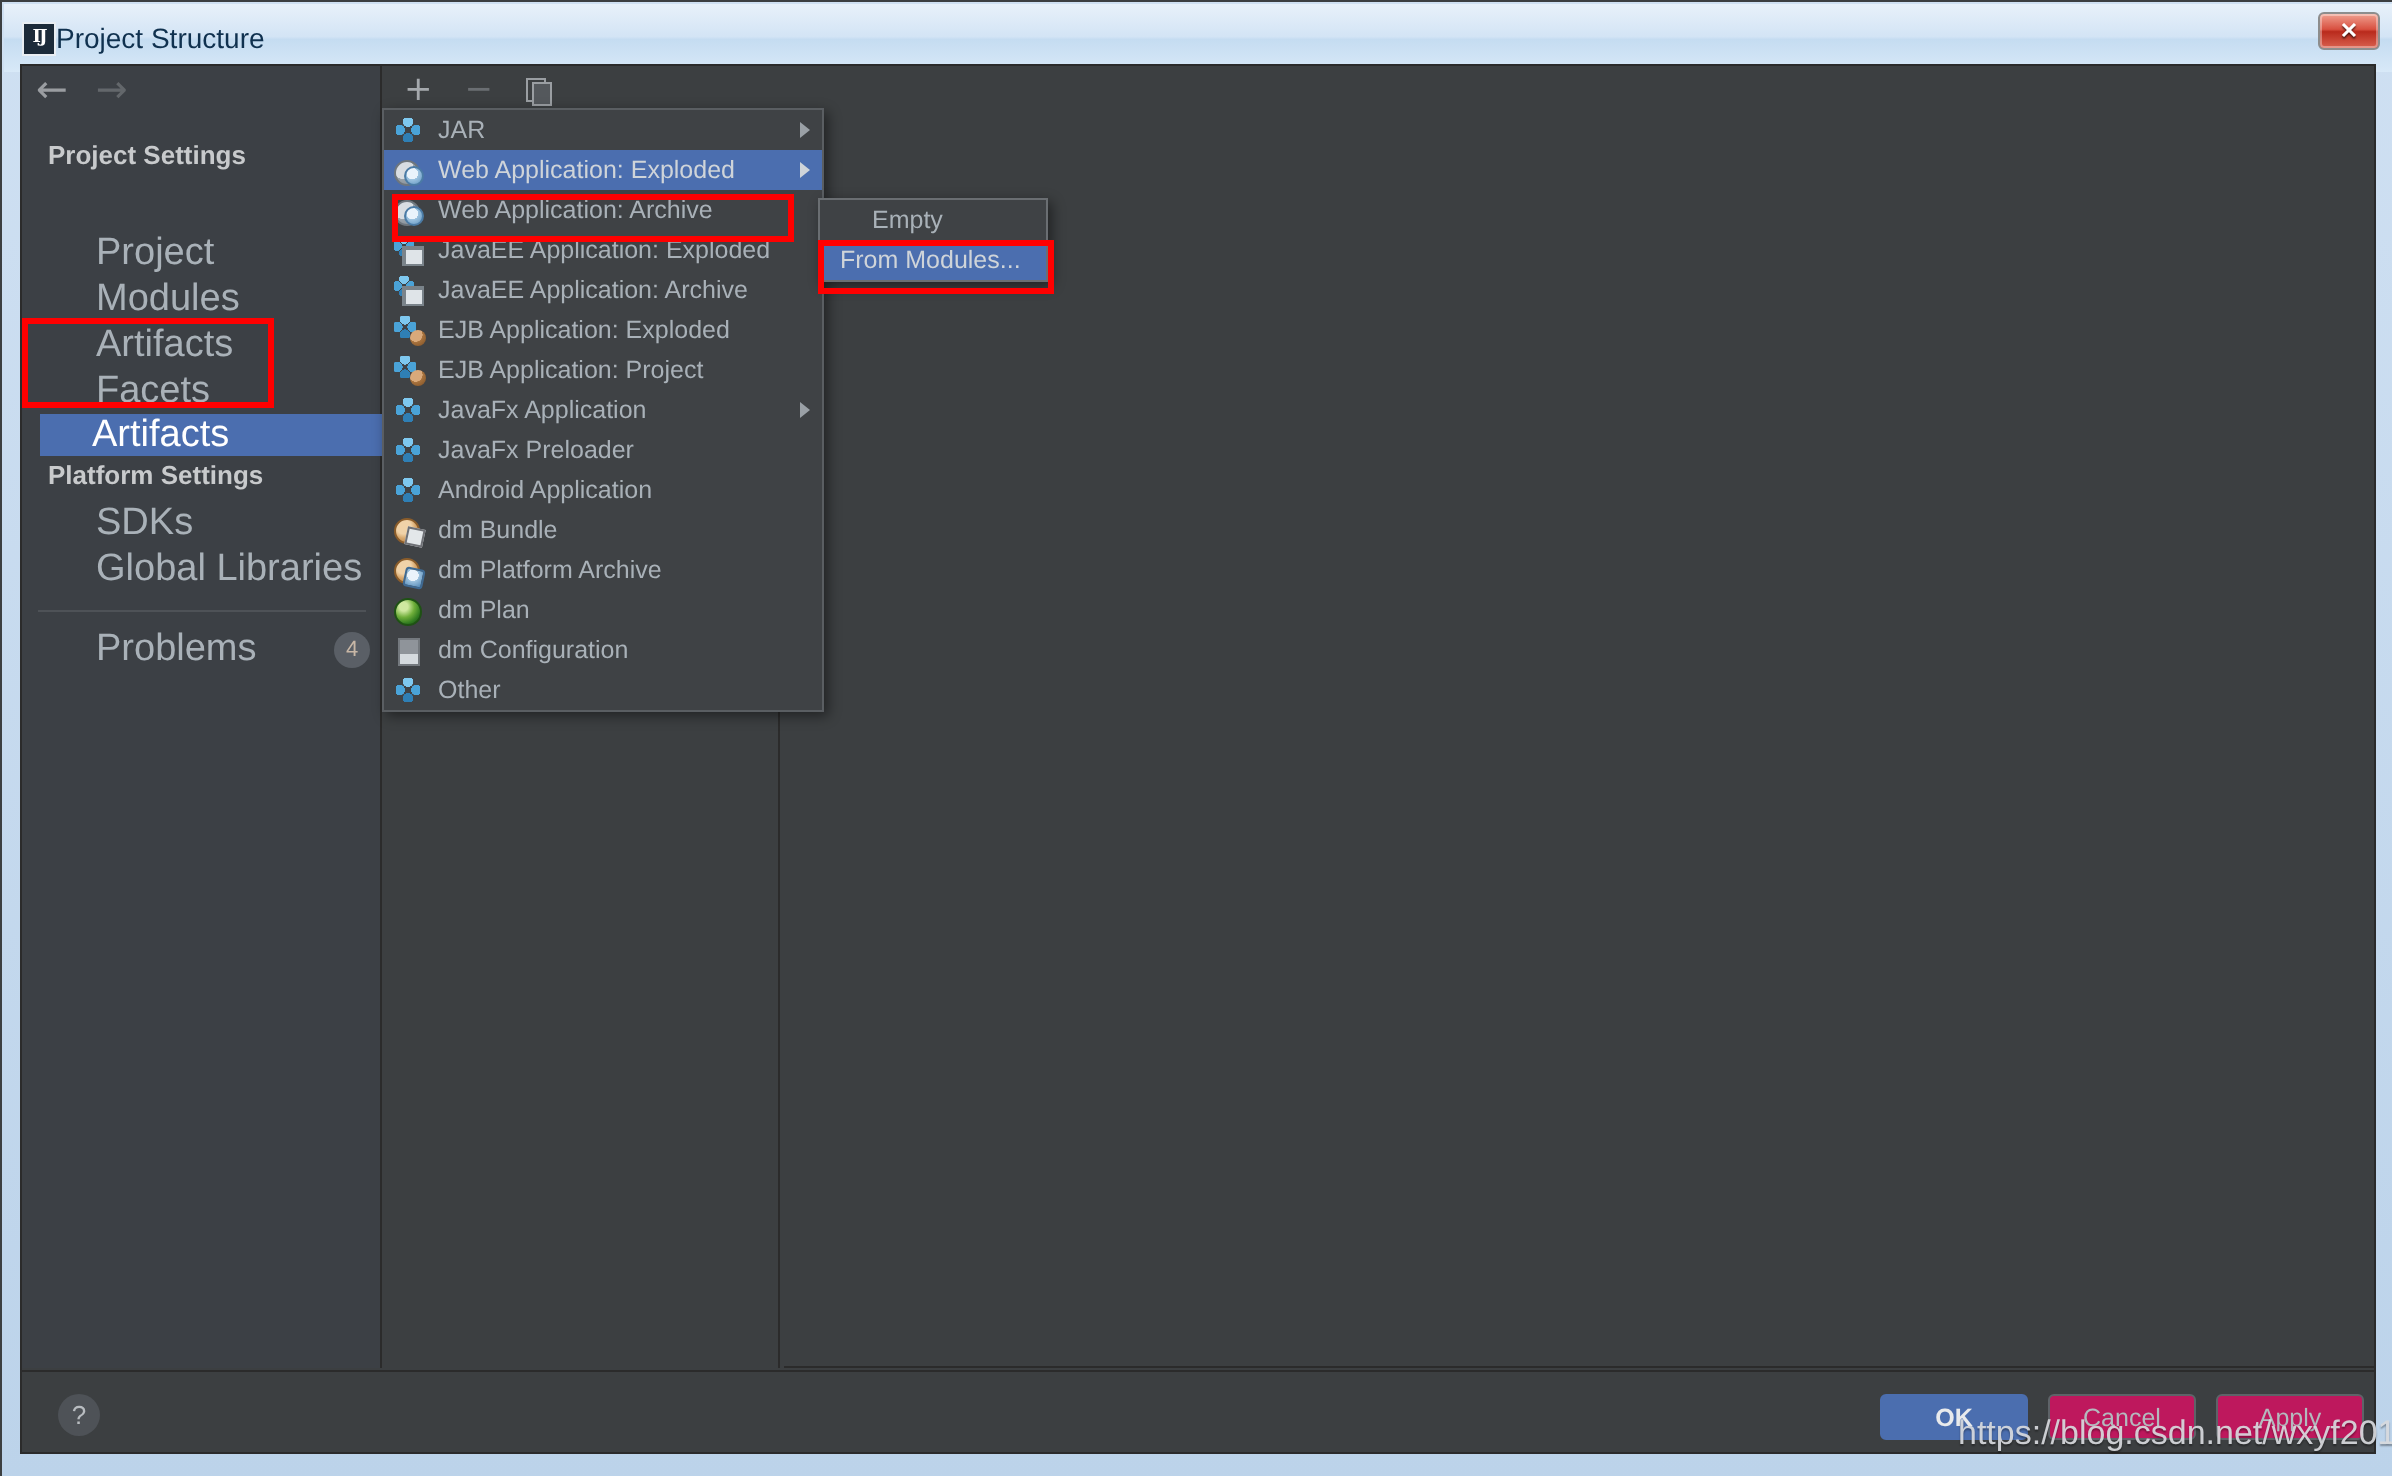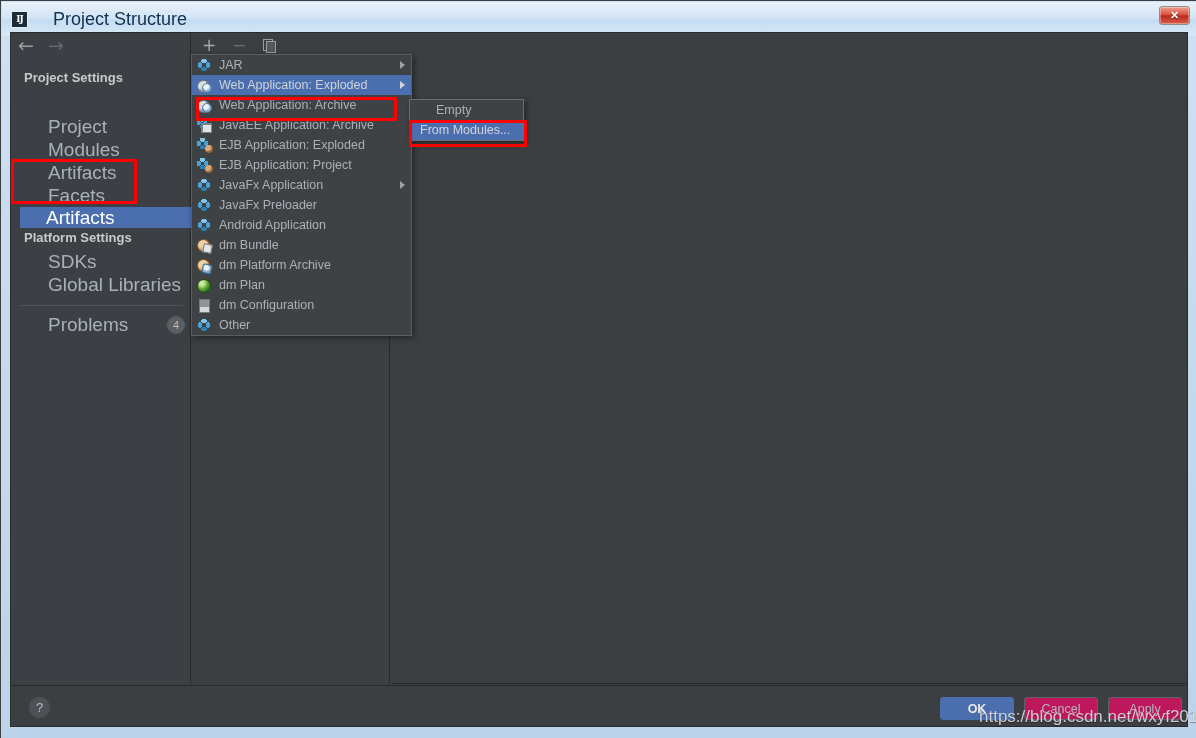--- a/index.html
+++ b/index.html
@@ -42,22 +42,22 @@
     font-size: 9px;
     font-weight: bold;
     font-family: "DejaVu Serif", serif;
     display: flex;
     align-items: center;
     justify-content: center;
     line-height: 1;
     letter-spacing: -1px;
   }
   .title-text {
-    margin-left: 25px;
-    font-size: 18px;
+    margin-left: 0;
+    font-size: 14px;
     color: #10314f;
     font-family: "Liberation Sans", sans-serif;
   }
   .close-btn {
     position: absolute;
     right: 6px; top: 4px;
     width: 31px; height: 19px;
     border-radius: 3px;
     background: linear-gradient(180deg,#f0a090 0%, #d85040 45%, #b92a1c 52%, #d8604e 100%);
     border: 1px solid #8d8d8d;
@@ -511,20 +511,24 @@
       <span class="mi-icon ic-globe"></span>
       <span class="mi-label">Web Application: Exploded</span>
       <span class="submenu-arrow"></span>
     </div>
 
     <div class="menu-item">
       <span class="mi-icon ic-globe"></span>
       <span class="mi-label">Web Application: Archive</span>
     </div>
 
+    <div class="menu-item">
+      <span class="mi-icon ic-jee"></span>
+      <span class="mi-label">JavaEE Application: Exploded</span>
+    </div>
 
     <div class="menu-item">
       <span class="mi-icon ic-jee"></span>
       <span class="mi-label">JavaEE Application: Archive</span>
     </div>
 
     <div class="menu-item">
       <span class="mi-icon ic-ejb"></span>
       <span class="mi-label">EJB Application: Exploded</span>
     </div>

